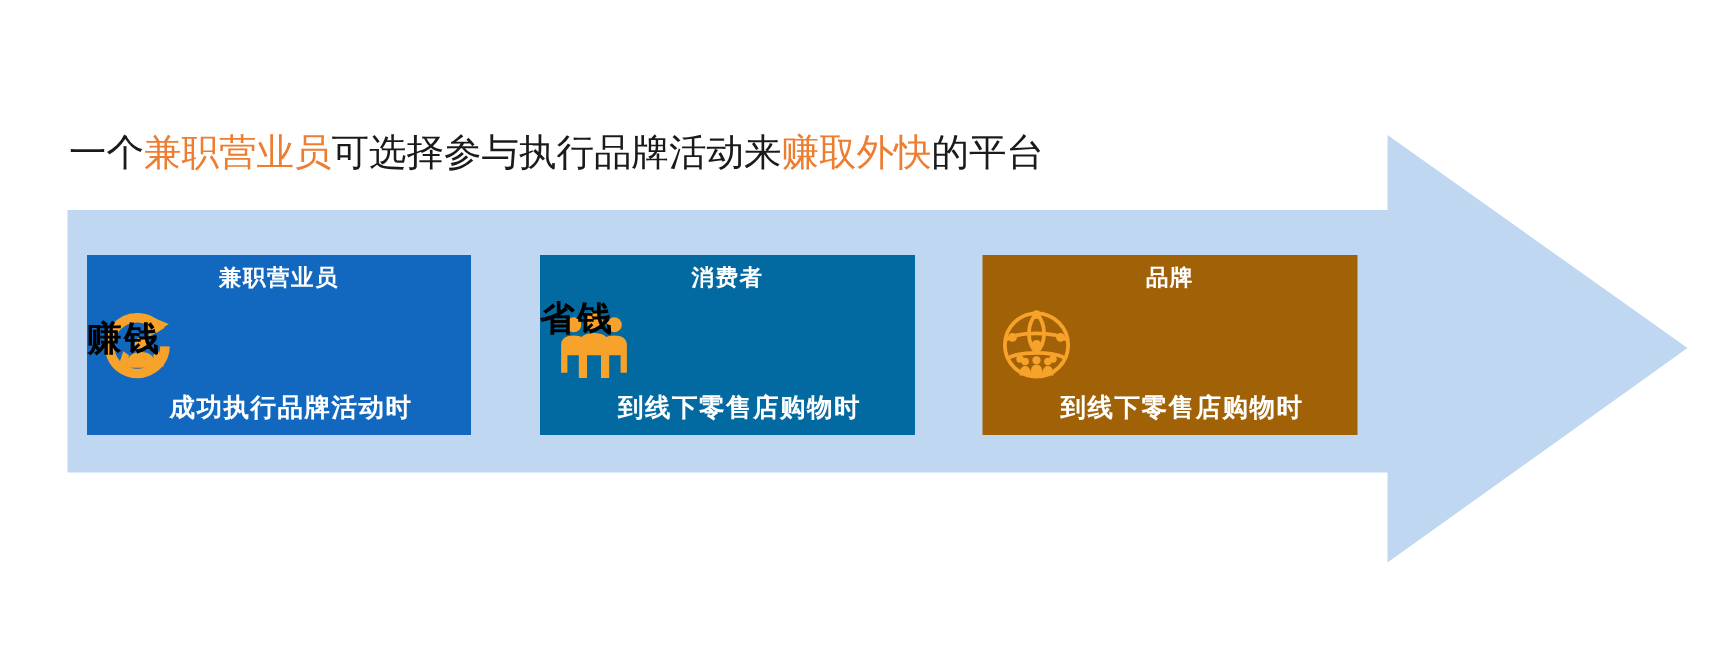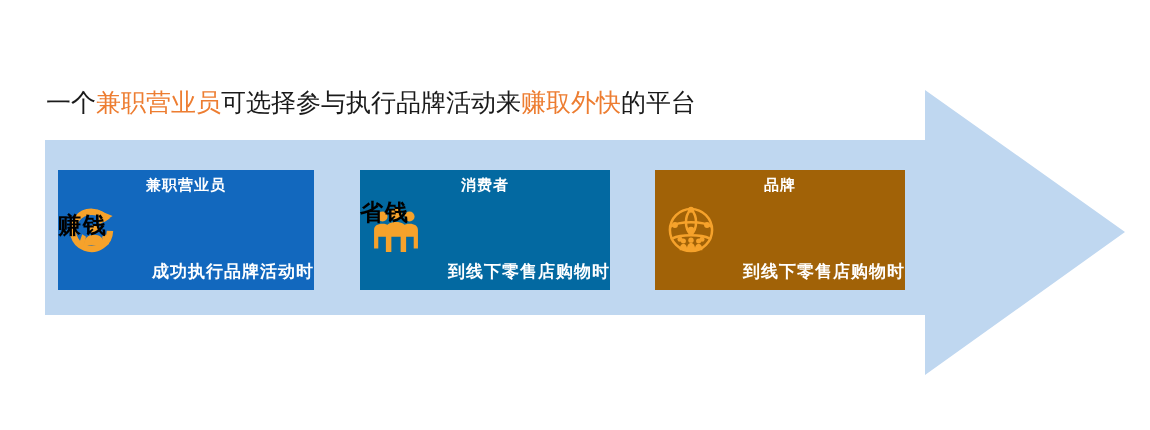--- a/index.html
+++ b/index.html
@@ -70,21 +70,21 @@
     color: #000000;
     font-size: 23px;
     font-weight: bold;
     letter-spacing: 2px;
   }
   .card-footer {
     position: absolute;
     bottom: 7px;
     left: 16px;
     right: 0;
-    text-align: right;
+    text-align: center;
     color: #ffffff;
     font-size: 17px;
     font-weight: bold;
     letter-spacing: 1px;
   }
   .card-icon {
     position: absolute;
     left: 9px;
     top: 32px;
     width: 54px;

